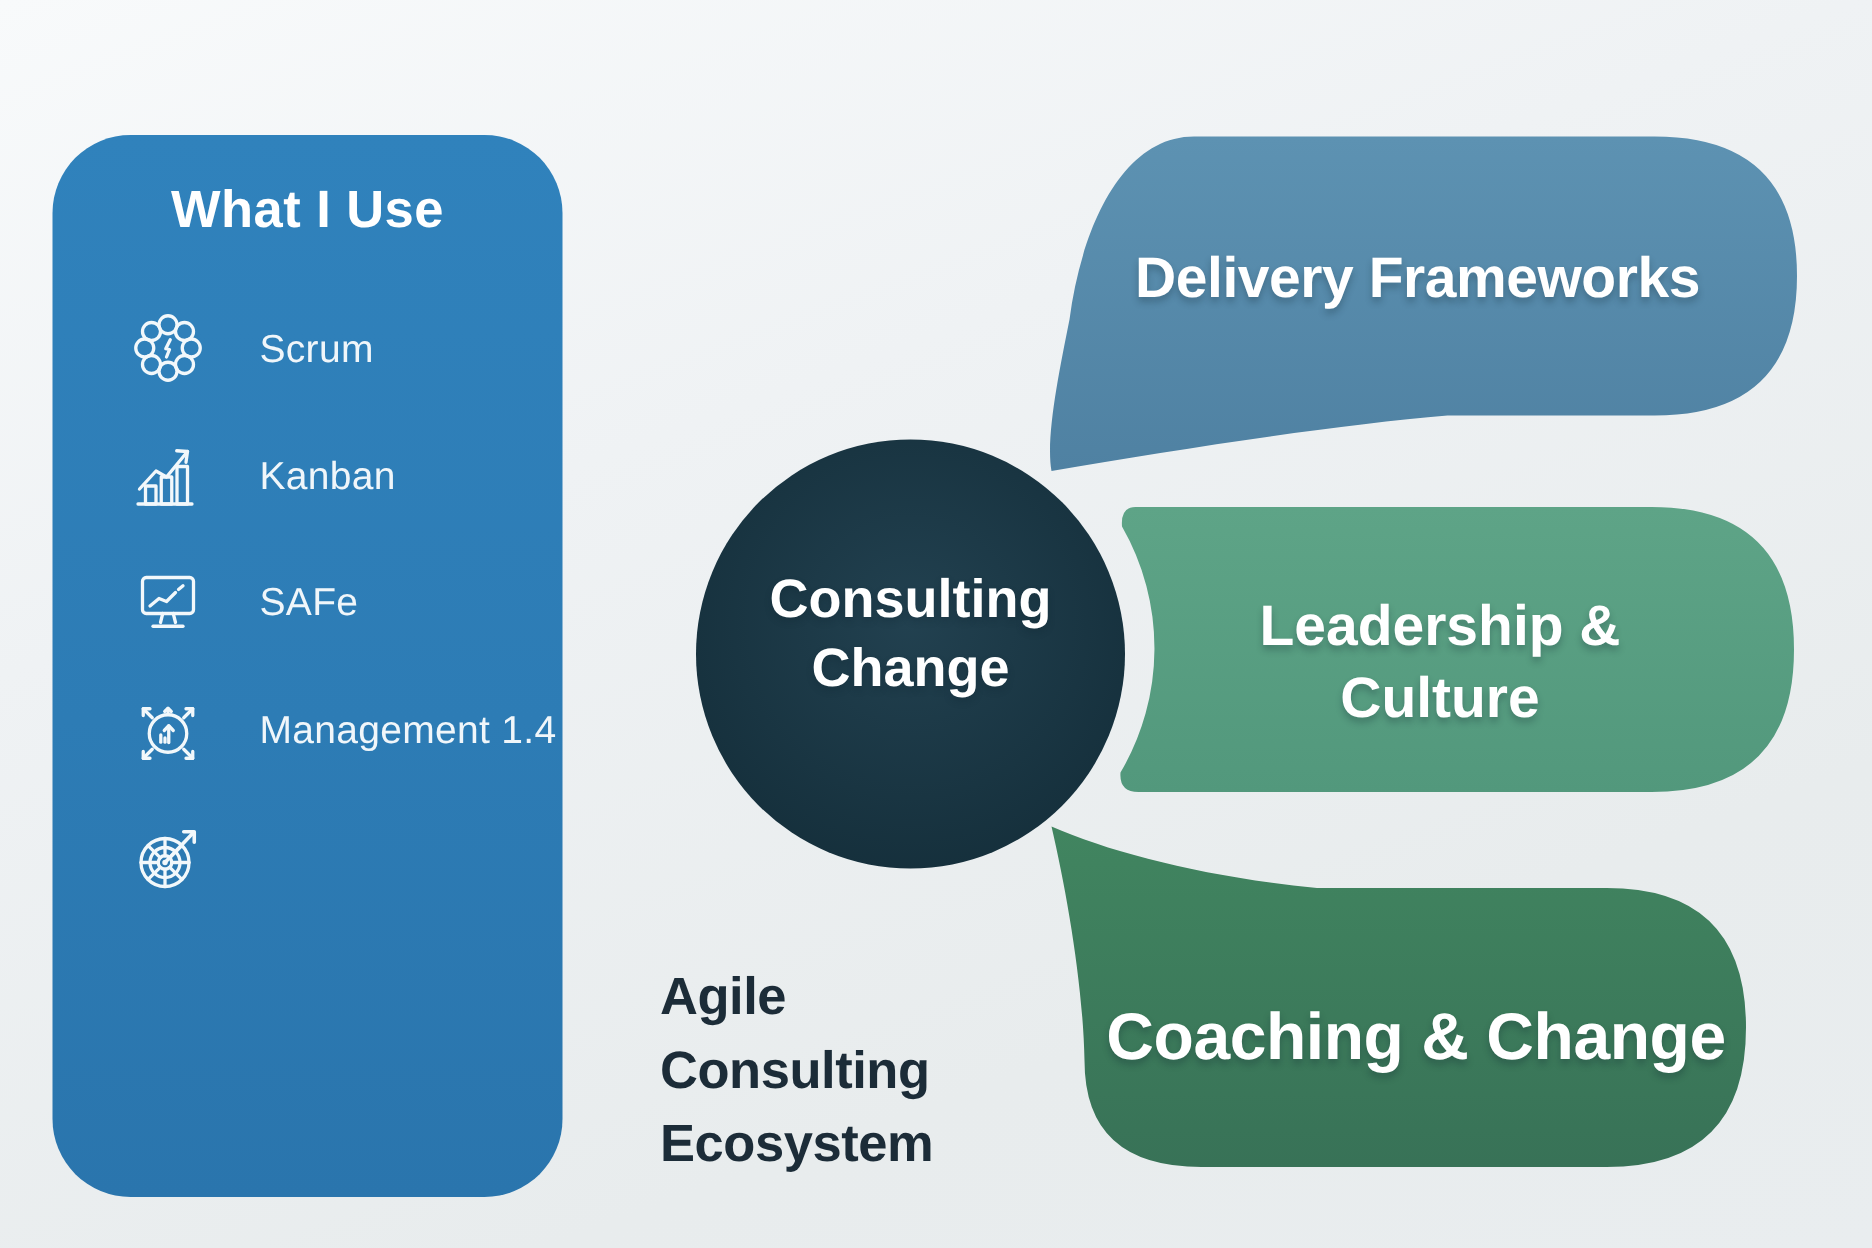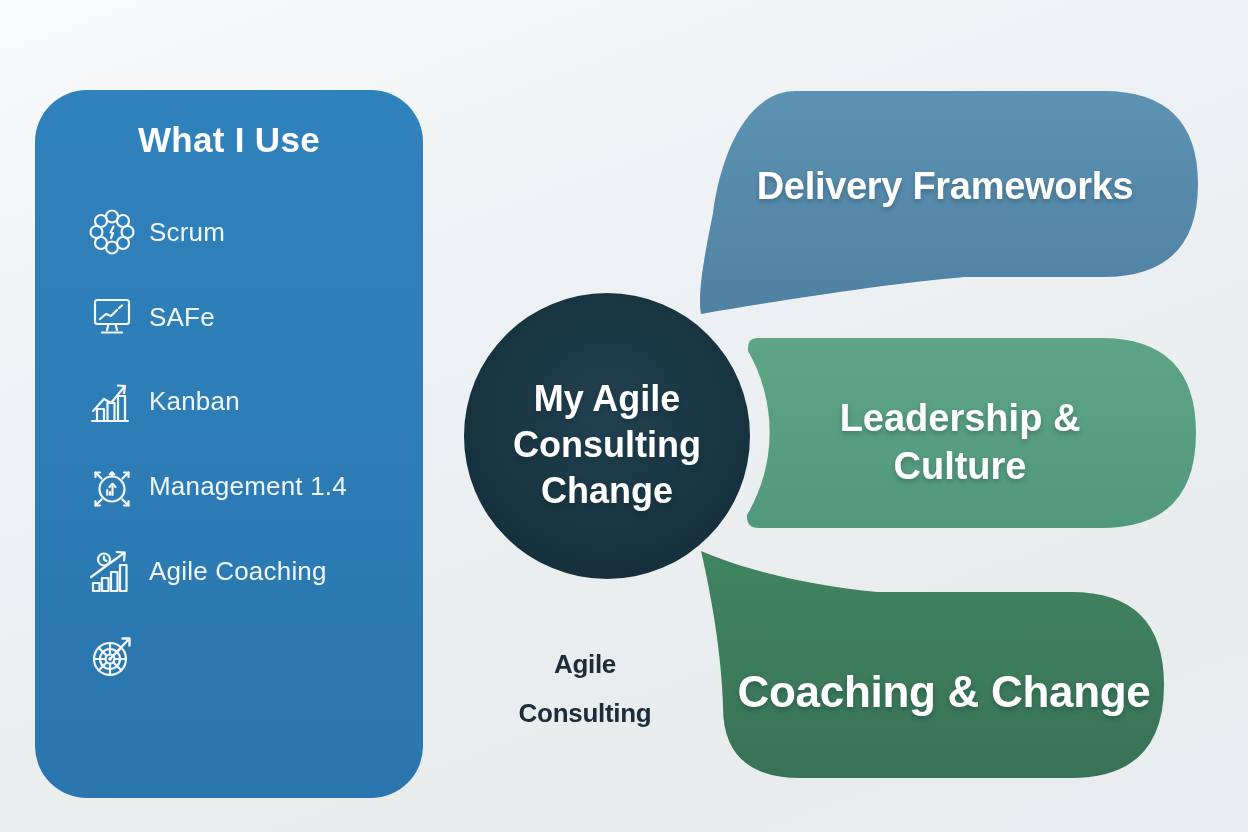--- a/index.html
+++ b/index.html
@@ -5,47 +5,47 @@
   html,body{margin:0;padding:0;background:#dfe3e6;}
   .canvas{
     position:relative;width:1248px;height:832px;overflow:hidden;
     font-family:"Liberation Sans",sans-serif;
     background:linear-gradient(160deg,#f8fafb 0%,#eff2f4 35%,#e8eced 75%,#e9edef 100%);
   }
   .shapes{position:absolute;left:0;top:0;width:1248px;height:832px;display:block;}
 
   
   .panel{
-    position:absolute;left:35px;top:90px;width:388px;height:708px;
+    position:absolute;left:35px;top:90px;width:340px;height:708px;
     border-radius:52px;
     background:linear-gradient(180deg,#3082bc 0%,#2d7cb5 55%,#2a75ad 100%);
   }
   .panel-title{
     position:absolute;top:26px;left:0;width:100%;margin:0;
     text-align:center;color:#ffffff;font-size:35px;font-weight:700;
     letter-spacing:.3px;line-height:48px;
   }
   .rows{position:absolute;top:100px;left:0;right:0;}
-  .row{display:flex;align-items:center;height:84.8px;padding-left:48px;gap:8px;}
+  .row{display:flex;align-items:center;height:84.8px;padding-left:48px;gap:32px;}
   .icn{width:58px;height:58px;flex:0 0 58px;display:flex;align-items:center;justify-content:center;}
   .icn svg{width:56px;height:56px;stroke:#f2f8fb;fill:none;stroke-width:2.2;
     stroke-linecap:round;stroke-linejoin:round;}
   .lbl{color:#f0f6fa;font-size:26px;font-weight:500;letter-spacing:.2px;white-space:nowrap;}
 
   
   .float{position:absolute;display:flex;align-items:center;justify-content:center;
     text-align:center;color:#ffffff;font-weight:700;
     text-shadow:0 3px 5px rgba(15,35,45,.28);}
   .center-label{left:467px;top:376px;width:280px;font-size:36px;line-height:46px;flex-direction:column;}
   .b1-label{left:725px;top:156px;width:440px;height:60px;font-size:38px;letter-spacing:-.3px;}
   .b2-label{left:760px;top:394px;width:400px;font-size:38px;line-height:48px;flex-direction:column;}
   .b3-label{left:724px;top:662px;width:440px;height:60px;font-size:44px;letter-spacing:-.3px;}
   .footer-label{
-    position:absolute;left:440px;top:640px;width:290px;text-align:center;
-    color:#1c2c38;font-size:26px;font-weight:700;line-height:49px;letter-spacing:-.3px;
+    position:absolute;left:440px;top:640px;width:290px;
+    color:#1c2c38;font-size:35px;font-weight:700;line-height:49px;letter-spacing:-.3px;
   }
   .line{display:block;}
 </style>
 </head>
 <body>
 
 <div class="canvas">
 
   <svg class="shapes" viewBox="0 0 1248 832" aria-hidden="true">
     <defs>
@@ -97,43 +97,43 @@
               <circle cx="39" cy="17" r="6"></circle>
             <path d="M 29.5 22.5 L 26.5 28.5 L 29 29 L 27 34"></path>
           </svg>
         </span>
         <span class="lbl">Scrum</span>
       </div>
 
       <div class="row">
         <span class="icn">
           <svg viewBox="0 0 56 56">
+            <path d="M 8 47 H 44"></path>
+            <rect x="13" y="35" width="7" height="12"></rect>
+            <rect x="23.5" y="29" width="7" height="18"></rect>
+            <rect x="34" y="22" width="7" height="25"></rect>
+            <path d="M 9 37 L 20 25 L 27 29 L 41 12"></path>
+            <path d="M 33.8 11.5 L 41 12 L 40 19.2"></path>
+          </svg>
+        </span>
+        <span class="lbl">Kanban</span>
+      </div>
+
+      <div class="row">
+        <span class="icn">
+          <svg viewBox="0 0 56 56">
             <rect x="11" y="11" width="34" height="24" rx="2.5"></rect>
             <path d="M 16 30 L 22 25 L 27 27 L 33 21"></path>
             <path d="M 35 19 L 38 16.5"></path>
             <path d="M 24.5 35 L 23 41"></path>
               <path d="M 31.5 35 L 33 41"></path>
             <path d="M 18 43.5 H 38"></path>
           </svg>
         </span>
         <span class="lbl">SAFe</span>
-      </div>
-
-      <div class="row">
-        <span class="icn">
-          <svg viewBox="0 0 56 56">
-            <path d="M 8 47 H 44"></path>
-            <rect x="13" y="35" width="7" height="12"></rect>
-            <rect x="23.5" y="29" width="7" height="18"></rect>
-            <rect x="34" y="22" width="7" height="25"></rect>
-            <path d="M 9 37 L 20 25 L 27 29 L 41 12"></path>
-            <path d="M 33.8 11.5 L 41 12 L 40 19.2"></path>
-          </svg>
-        </span>
-        <span class="lbl">Kanban</span>
       </div>
 
       <div class="row">
         <span class="icn">
           <svg viewBox="0 0 56 56">
             <circle cx="28" cy="30" r="12.5"></circle>
             <path d="M 28 17 V 13.5"></path>
               <path d="M 25.8 15.3 L 28 13.2 L 30.2 15.3"></path>
             <path d="M 28.5 36 V 25"></path>
               <path d="M 25.5 28 L 28.5 24.8 L 31.5 28"></path>
@@ -146,35 +146,20 @@
             <path d="M 17.5 40.5 L 11.5 46.5"></path>
               <path d="M 11.5 42 V 46.5 H 16"></path>
             <path d="M 38.5 40.5 L 44.5 46.5"></path>
               <path d="M 40 46.5 H 44.5 V 42"></path>
           </svg>
         </span>
         <span class="lbl">Management 1.4</span>
       </div>
 
 
-      <div class="row">
-        <span class="icn">
-          <svg viewBox="0 0 56 56">
-            <rect x="9" y="39" width="6.5" height="8"></rect>
-            <rect x="18" y="34" width="6.5" height="13"></rect>
-            <rect x="27" y="28" width="6.5" height="19"></rect>
-            <rect x="36" y="21" width="6.5" height="26"></rect>
-            <path d="M 7 33 L 40 9"></path>
-            <path d="M 32.8 8 L 40.8 8.6 L 40 16.5"></path>
-            <circle cx="20" cy="15.5" r="6" fill="#2d7cb5"></circle>
-            <path d="M 20 12.5 V 15.5 L 22.5 17"></path>
-          </svg>
-        </span>
-        <span class="lbl">Agile Coaching</span>
-      </div>
 
       <div class="row">
         <span class="icn">
           <svg viewBox="0 0 56 56" stroke-width="1.9">
             <circle cx="26" cy="31" r="16"></circle>
             <circle cx="26" cy="31" r="10"></circle>
             <circle cx="26" cy="31" r="4.5"></circle>
             <path d="M 30.5 31 L 42 31"></path>
               <path d="M 29.2 34.2 L 37.3 42.3"></path>
             <path d="M 26 35.5 L 26 47"></path>
@@ -187,32 +172,32 @@
             <path d="M 26 31 L 45 11" stroke-width="2.4"></path>
             <path d="M 38.5 10.5 L 45.5 10.5 L 45.5 17.5" stroke-width="2.4"></path>
           </svg>
         </span>
       </div>
 
     </div>
   </div>
 
   <div class="float center-label">
-    <span class="line">My Agile</span>
     <span class="line">Consulting</span>
     <span class="line">Change</span>
   </div>
 
   <div class="float b2-label">
     <span class="line">Leadership &amp;</span>
     <span class="line">Culture</span>
   </div>
 
   <div class="float b1-label">Delivery Frameworks</div>
 
   <div class="float b3-label">Coaching &amp; Change</div>
 
   <div class="footer-label">
     <span class="line">Agile</span>
     <span class="line">Consulting</span>
+    <span class="line">Ecosystem</span>
   </div>
 
 </div>
 
 </body></html>

